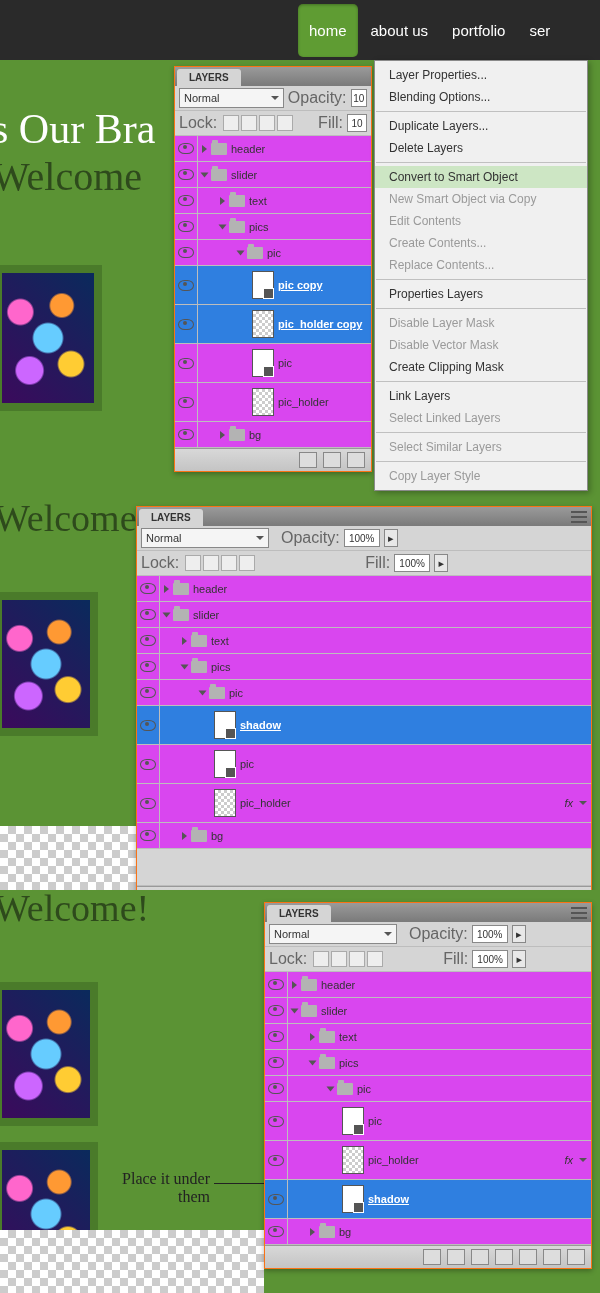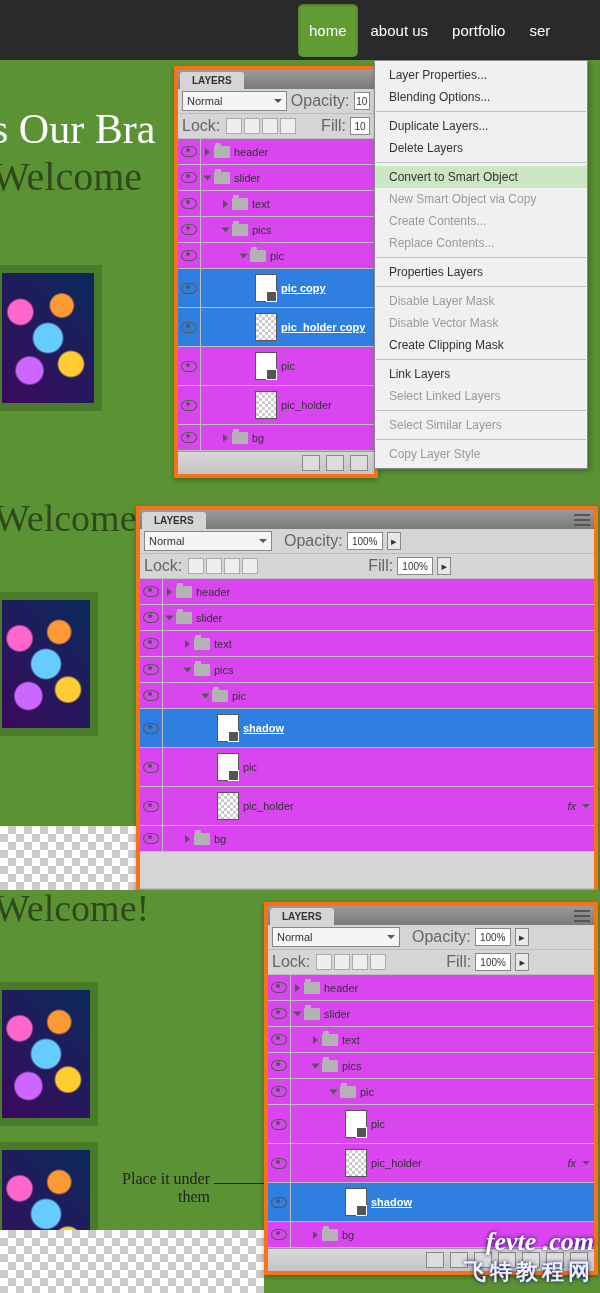--- a/index.html
+++ b/index.html
@@ -18,21 +18,21 @@
     radial-gradient(circle at 50% 50%,#66ccff 14px,transparent 16px),
     radial-gradient(circle at 75% 70%,#ffcc33 12px,transparent 14px),
     radial-gradient(circle at 30% 75%,#cc66ff 13px,transparent 15px),
     radial-gradient(circle at 65% 25%,#ff9933 11px,transparent 13px),
     linear-gradient(45deg,#3b0a5c,#0a2a5c)}
   .checker{background:
     linear-gradient(45deg,#ccc 25%,transparent 25%,transparent 75%,#ccc 75%),
     linear-gradient(45deg,#ccc 25%,#fff 25%,#fff 75%,#ccc 75%);
     background-size:16px 16px;background-position:0 0,8px 8px}
   
-  .panel{position:absolute;background:#d5d5d5;border:4px solid #f97316;font-size:11px;box-shadow:0 2px 5px rgba(0,0,0,.3)}
+  .panel{position:absolute;background:#d5d5d5;border:1px solid #f97316;font-size:11px;box-shadow:0 2px 5px rgba(0,0,0,.3)}
   .panel-tabs{background:linear-gradient(#9a9a9a,#7a7a7a);height:19px;display:flex;align-items:end;padding-left:2px}
   .tab{background:#d5d5d5;padding:3px 12px;font-size:10px;font-weight:bold;color:#333;border-top-left-radius:3px;border-top-right-radius:3px}
   .tri-menu{position:absolute;right:4px;top:4px;width:16px;height:12px;display:flex;flex-direction:column;justify-content:space-between}
   .tri-menu span{height:2px;background:#555}
   .panel-row{display:flex;align-items:center;height:24px;padding:0 4px;gap:4px;border-bottom:1px solid #bdbdbd}
   .dd{border:1px solid #888;background:#f5f5f5;height:18px;display:flex;align-items:center;padding:0 4px;font-size:11px}
   .dd.blend{width:118px}
   .dd-arrow{margin-left:auto;border-top:4px solid #555;border-left:4px solid transparent;border-right:4px solid transparent}
   .lbl{color:#666;font-size:16px}
   .pct{width:34px;border:1px solid #888;background:#fff;height:16px;display:flex;align-items:center;justify-content:center;font-size:10px}
@@ -215,20 +215,21 @@
 
   <div class="ctx" style="top:60px;left:374px" id="ctx">
         <div class="ctx-item">Layer Properties...</div>
         <div class="ctx-item">Blending Options...</div>
         <div class="ctx-sep"></div>
         <div class="ctx-item">Duplicate Layers...</div>
         <div class="ctx-item">Delete Layers</div>
         <div class="ctx-sep"></div>
         <div class="ctx-item hov">Convert to Smart Object</div>
         <div class="ctx-item dis">New Smart Object via Copy</div>
+        <div class="ctx-item dis">Edit Contents</div>
         <div class="ctx-item dis">Create Contents...</div>
         <div class="ctx-item dis">Replace Contents...</div>
         <div class="ctx-sep"></div>
         <div class="ctx-item">Properties Layers</div>
         <div class="ctx-sep"></div>
         <div class="ctx-item dis">Disable Layer Mask</div>
         <div class="ctx-item dis">Disable Vector Mask</div>
         <div class="ctx-item">Create Clipping Mask</div>
         <div class="ctx-sep"></div>
         <div class="ctx-item">Link Layers</div>
@@ -503,19 +504,15 @@
       <span class="foot-ic"></span>
       <span class="foot-ic"></span>
       <span class="foot-ic"></span>
       <span class="foot-ic"></span>
       <span class="foot-ic"></span>
       <span class="foot-ic"></span>
       <span class="foot-ic"></span>
     </div>
   </div>
 
-  <div class="watermark">
-    <div class="l1">fevte .com</div>
-    <div class="l2">飞特教程网</div>
-  </div>
 </div>
 
 </div>
 
 </body></html>

